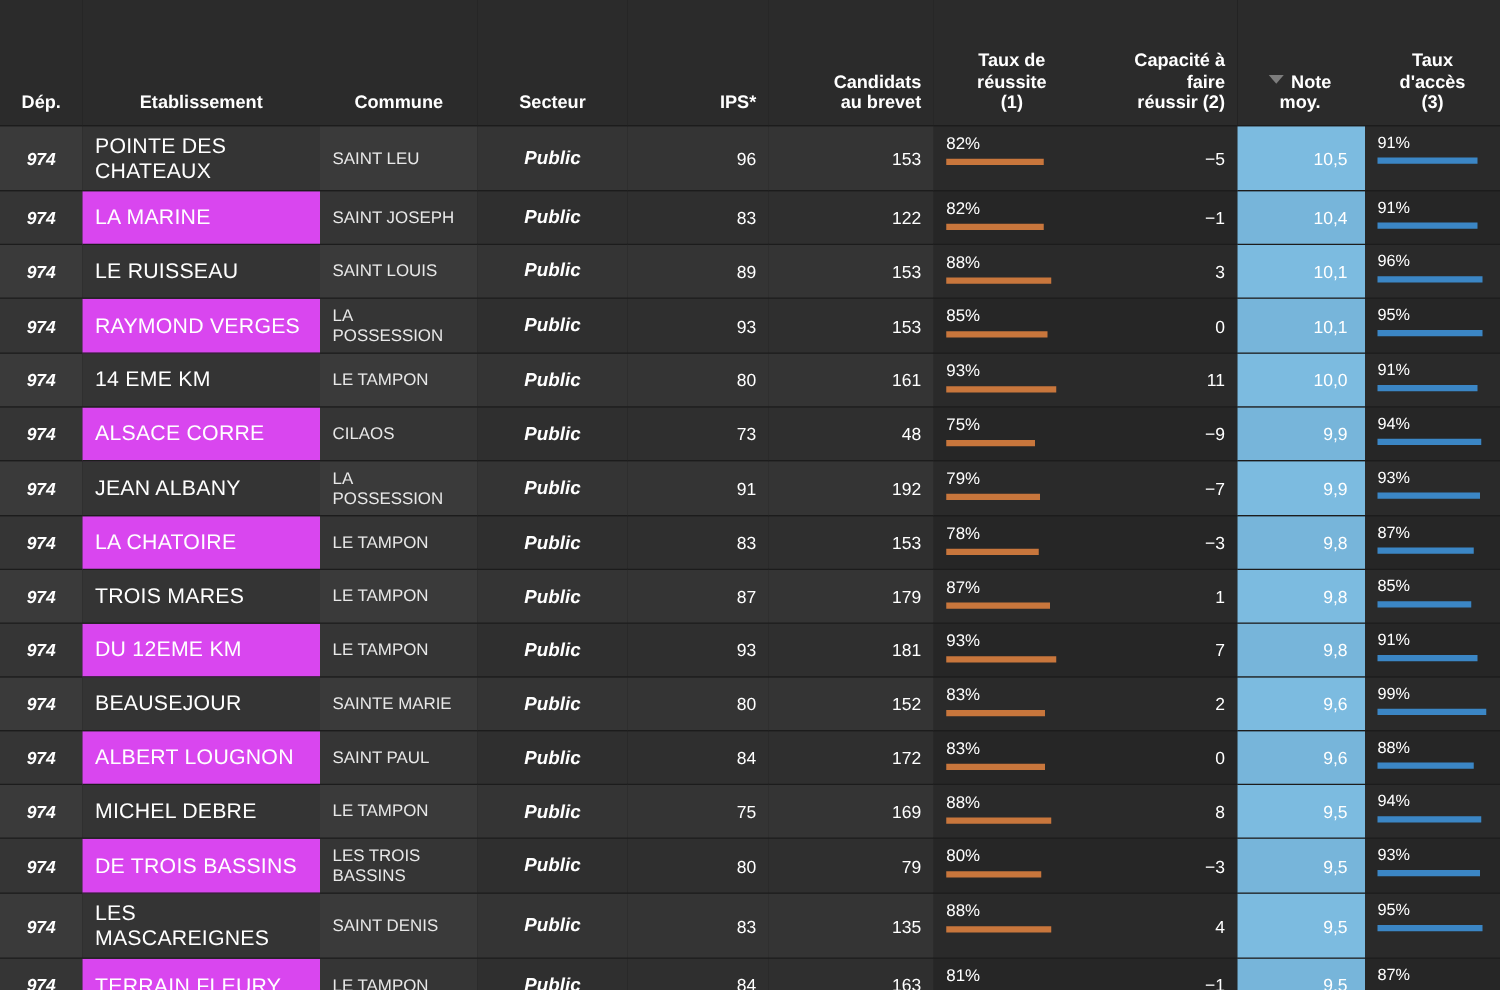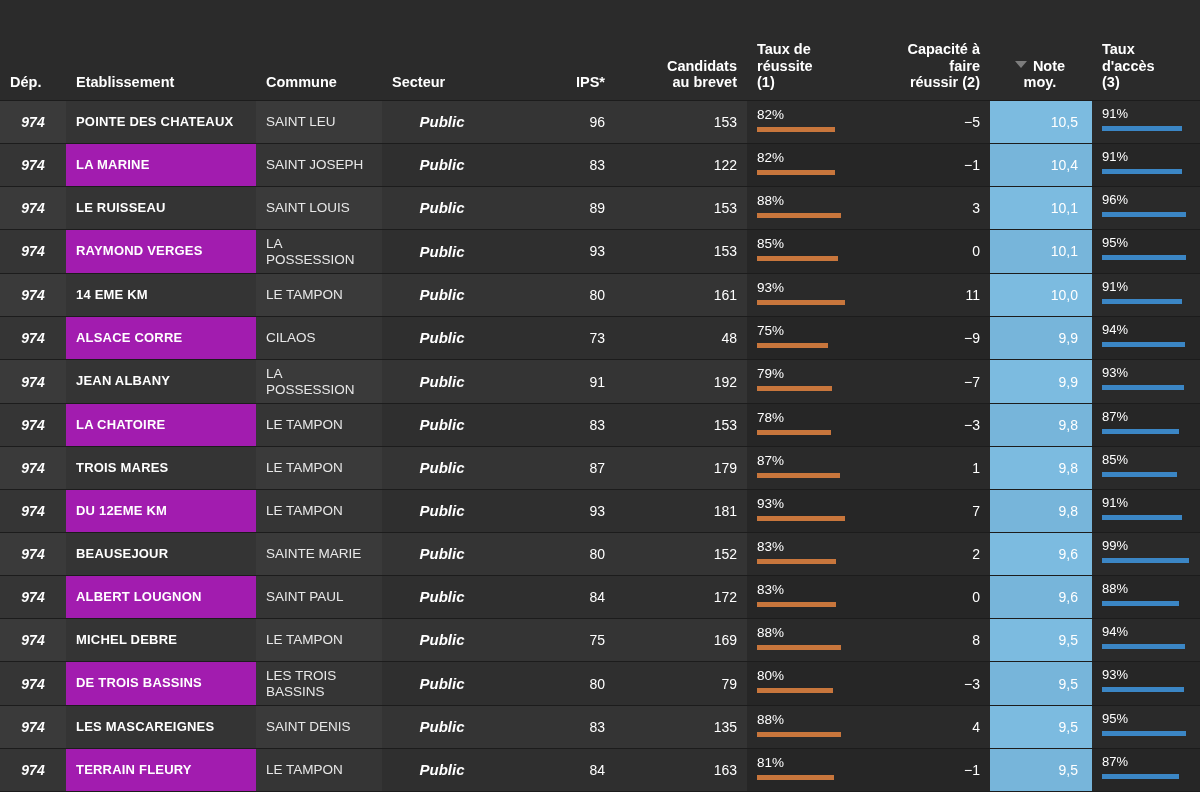--- a/index.html
+++ b/index.html
@@ -38,21 +38,21 @@
     background: #2b2b2b;
     color: #ffffff;
     font-size: 14.5px;
     font-weight: bold;
     vertical-align: bottom;
     padding: 6px 10px 10px 10px;
     height: 84px;
     border: none;
     line-height: 1.12;
   }
-  thead th.left   { text-align: left; }
+  thead th.left   { text-align: center; }
   thead th.right  { text-align: right; }
 
   th.note-head {
     background: #2b2b2b;
     position: relative;
     padding-right: 12px;
   }
   .sort-caret {
     display: inline-block;
     width: 0; height: 0;
@@ -81,26 +81,26 @@
   td.dep {
     font-style: italic;
     font-weight: bold;
     text-align: center;
     background: #3a3a3a;
     font-size: 14px;
   }
   tbody tr.alt td.dep { background: #353535; }
 
   td.etab {
-    font-weight: bold;
-    font-size: 13px;
+    font-weight: normal;
+    font-size: 17px;
     letter-spacing: 0.2px;
     background: #343434;
   }
-  tbody tr.alt td.etab { background: #a21caf; }
+  tbody tr.alt td.etab { background: #d946ef; }
 
   td.commune {
     font-size: 13.5px;
     color: #e8e8e8;
     background: #3a3a3a;
   }
   tbody tr.alt td.commune { background: #353535; }
 
   td.secteur {
     font-style: italic;

